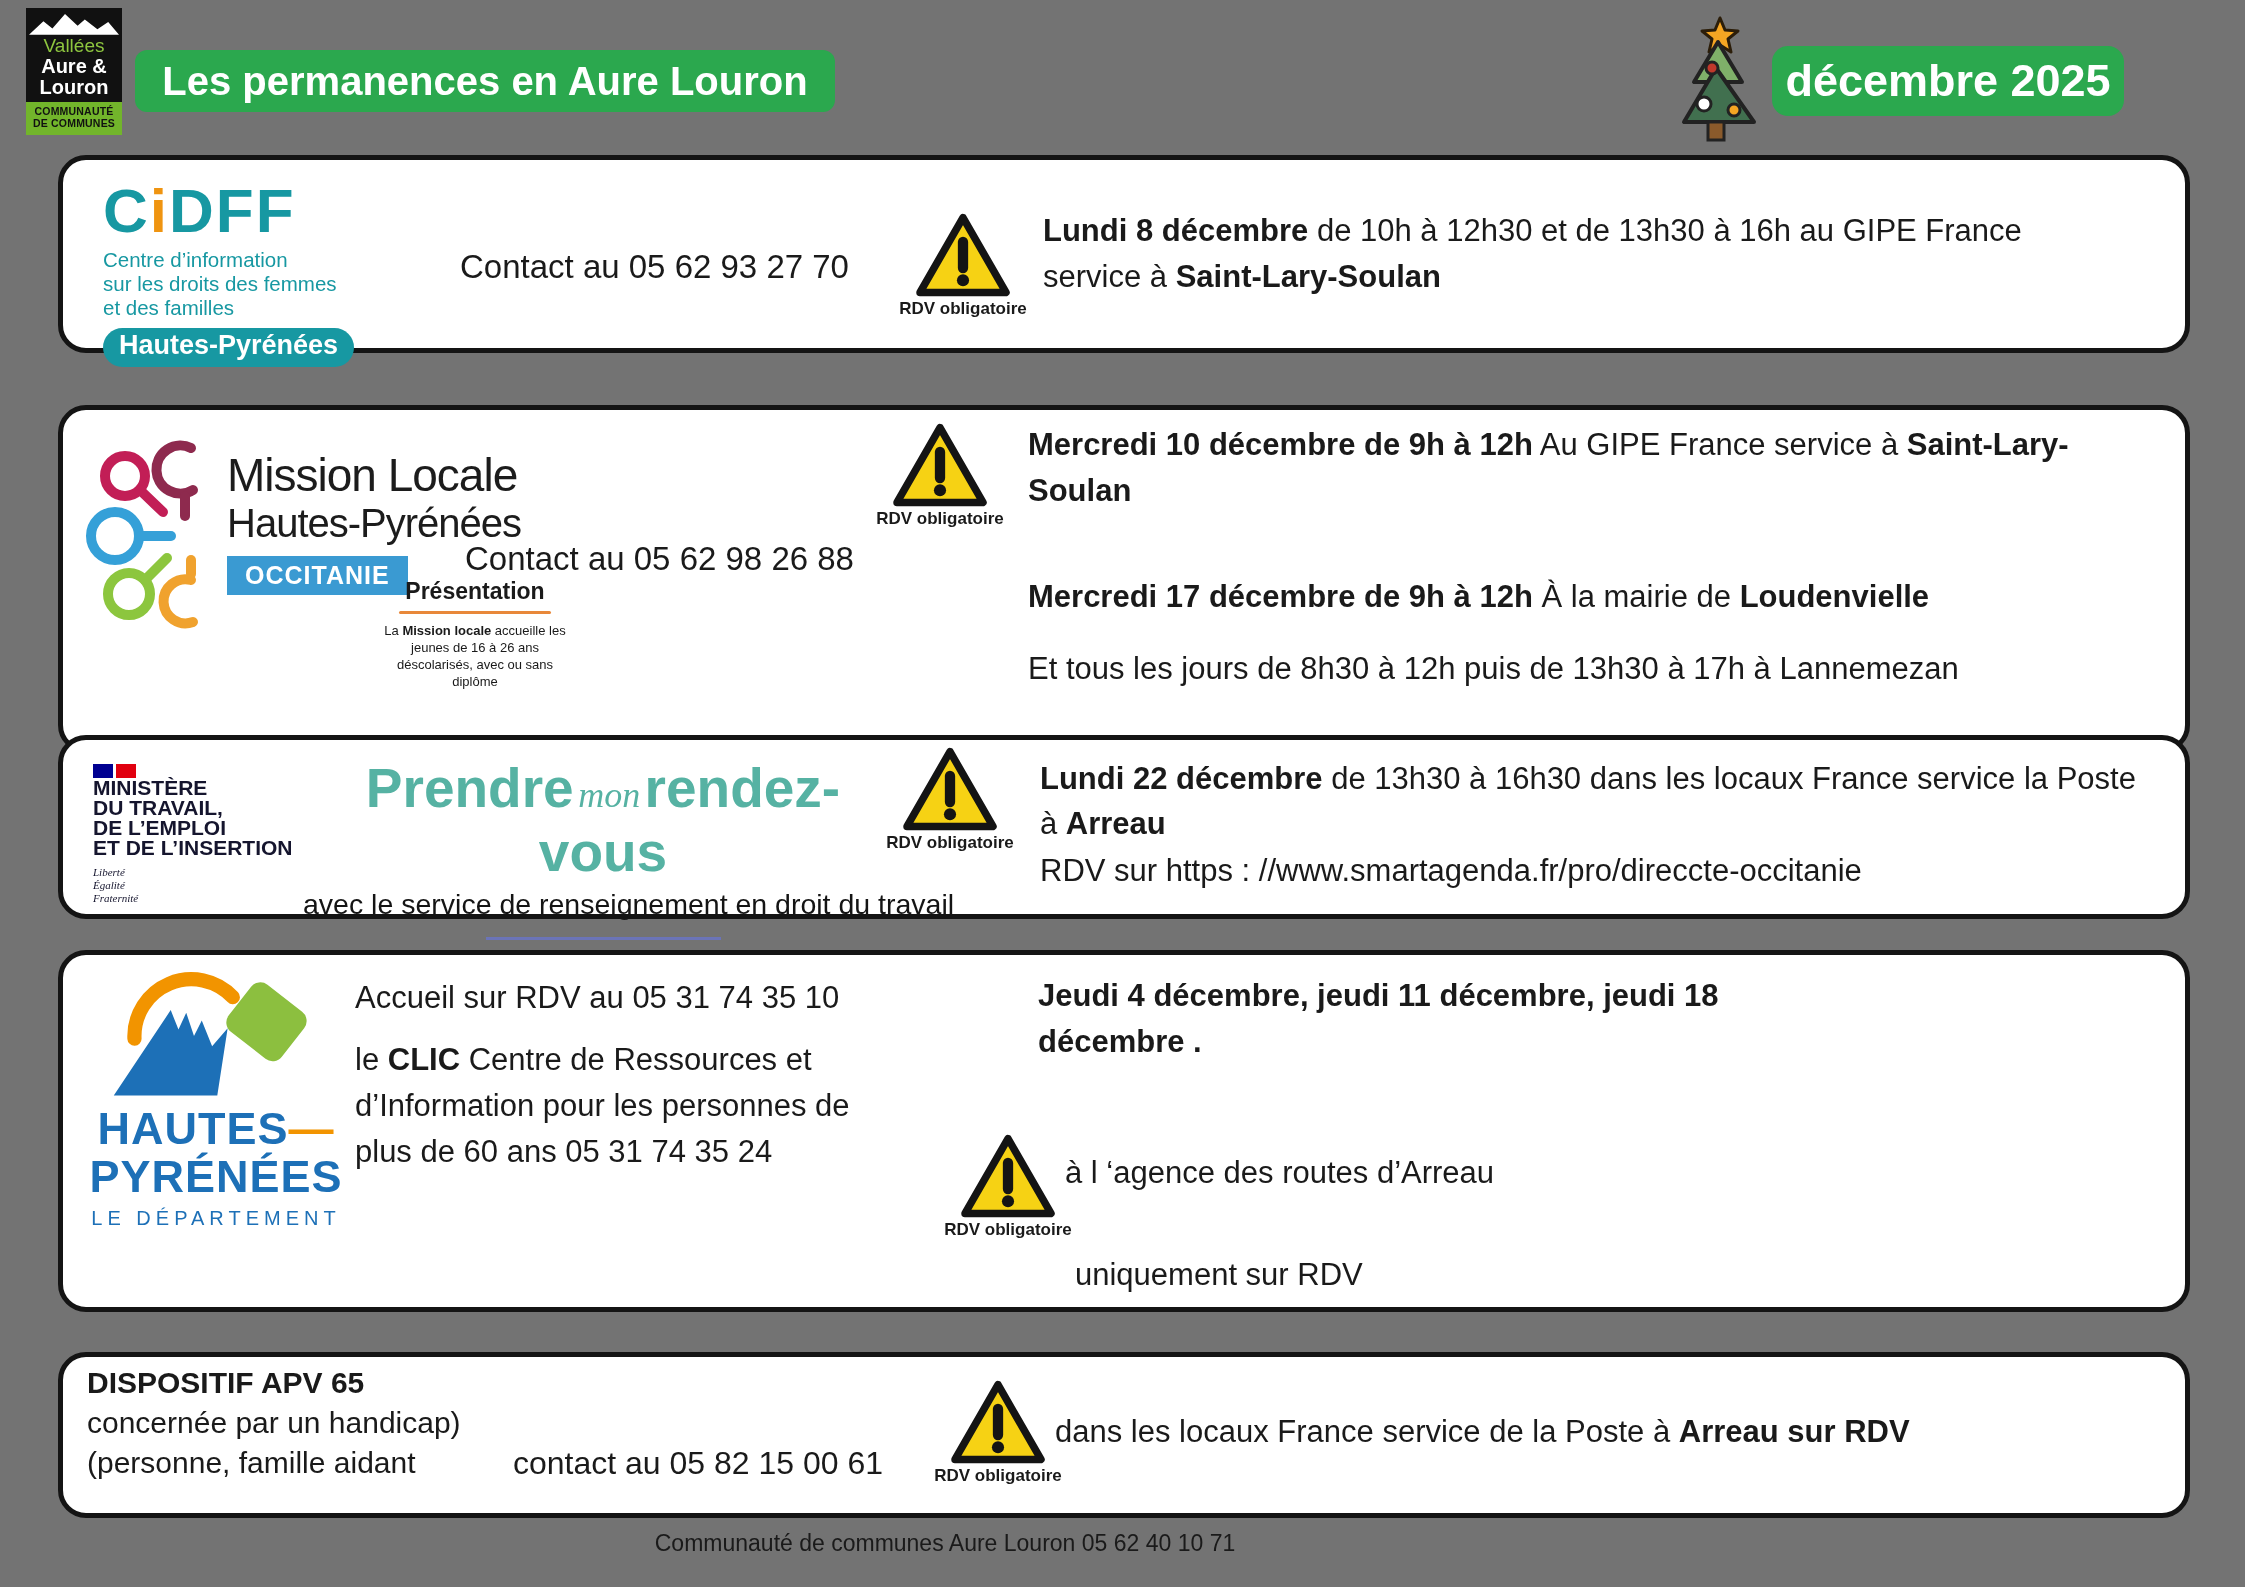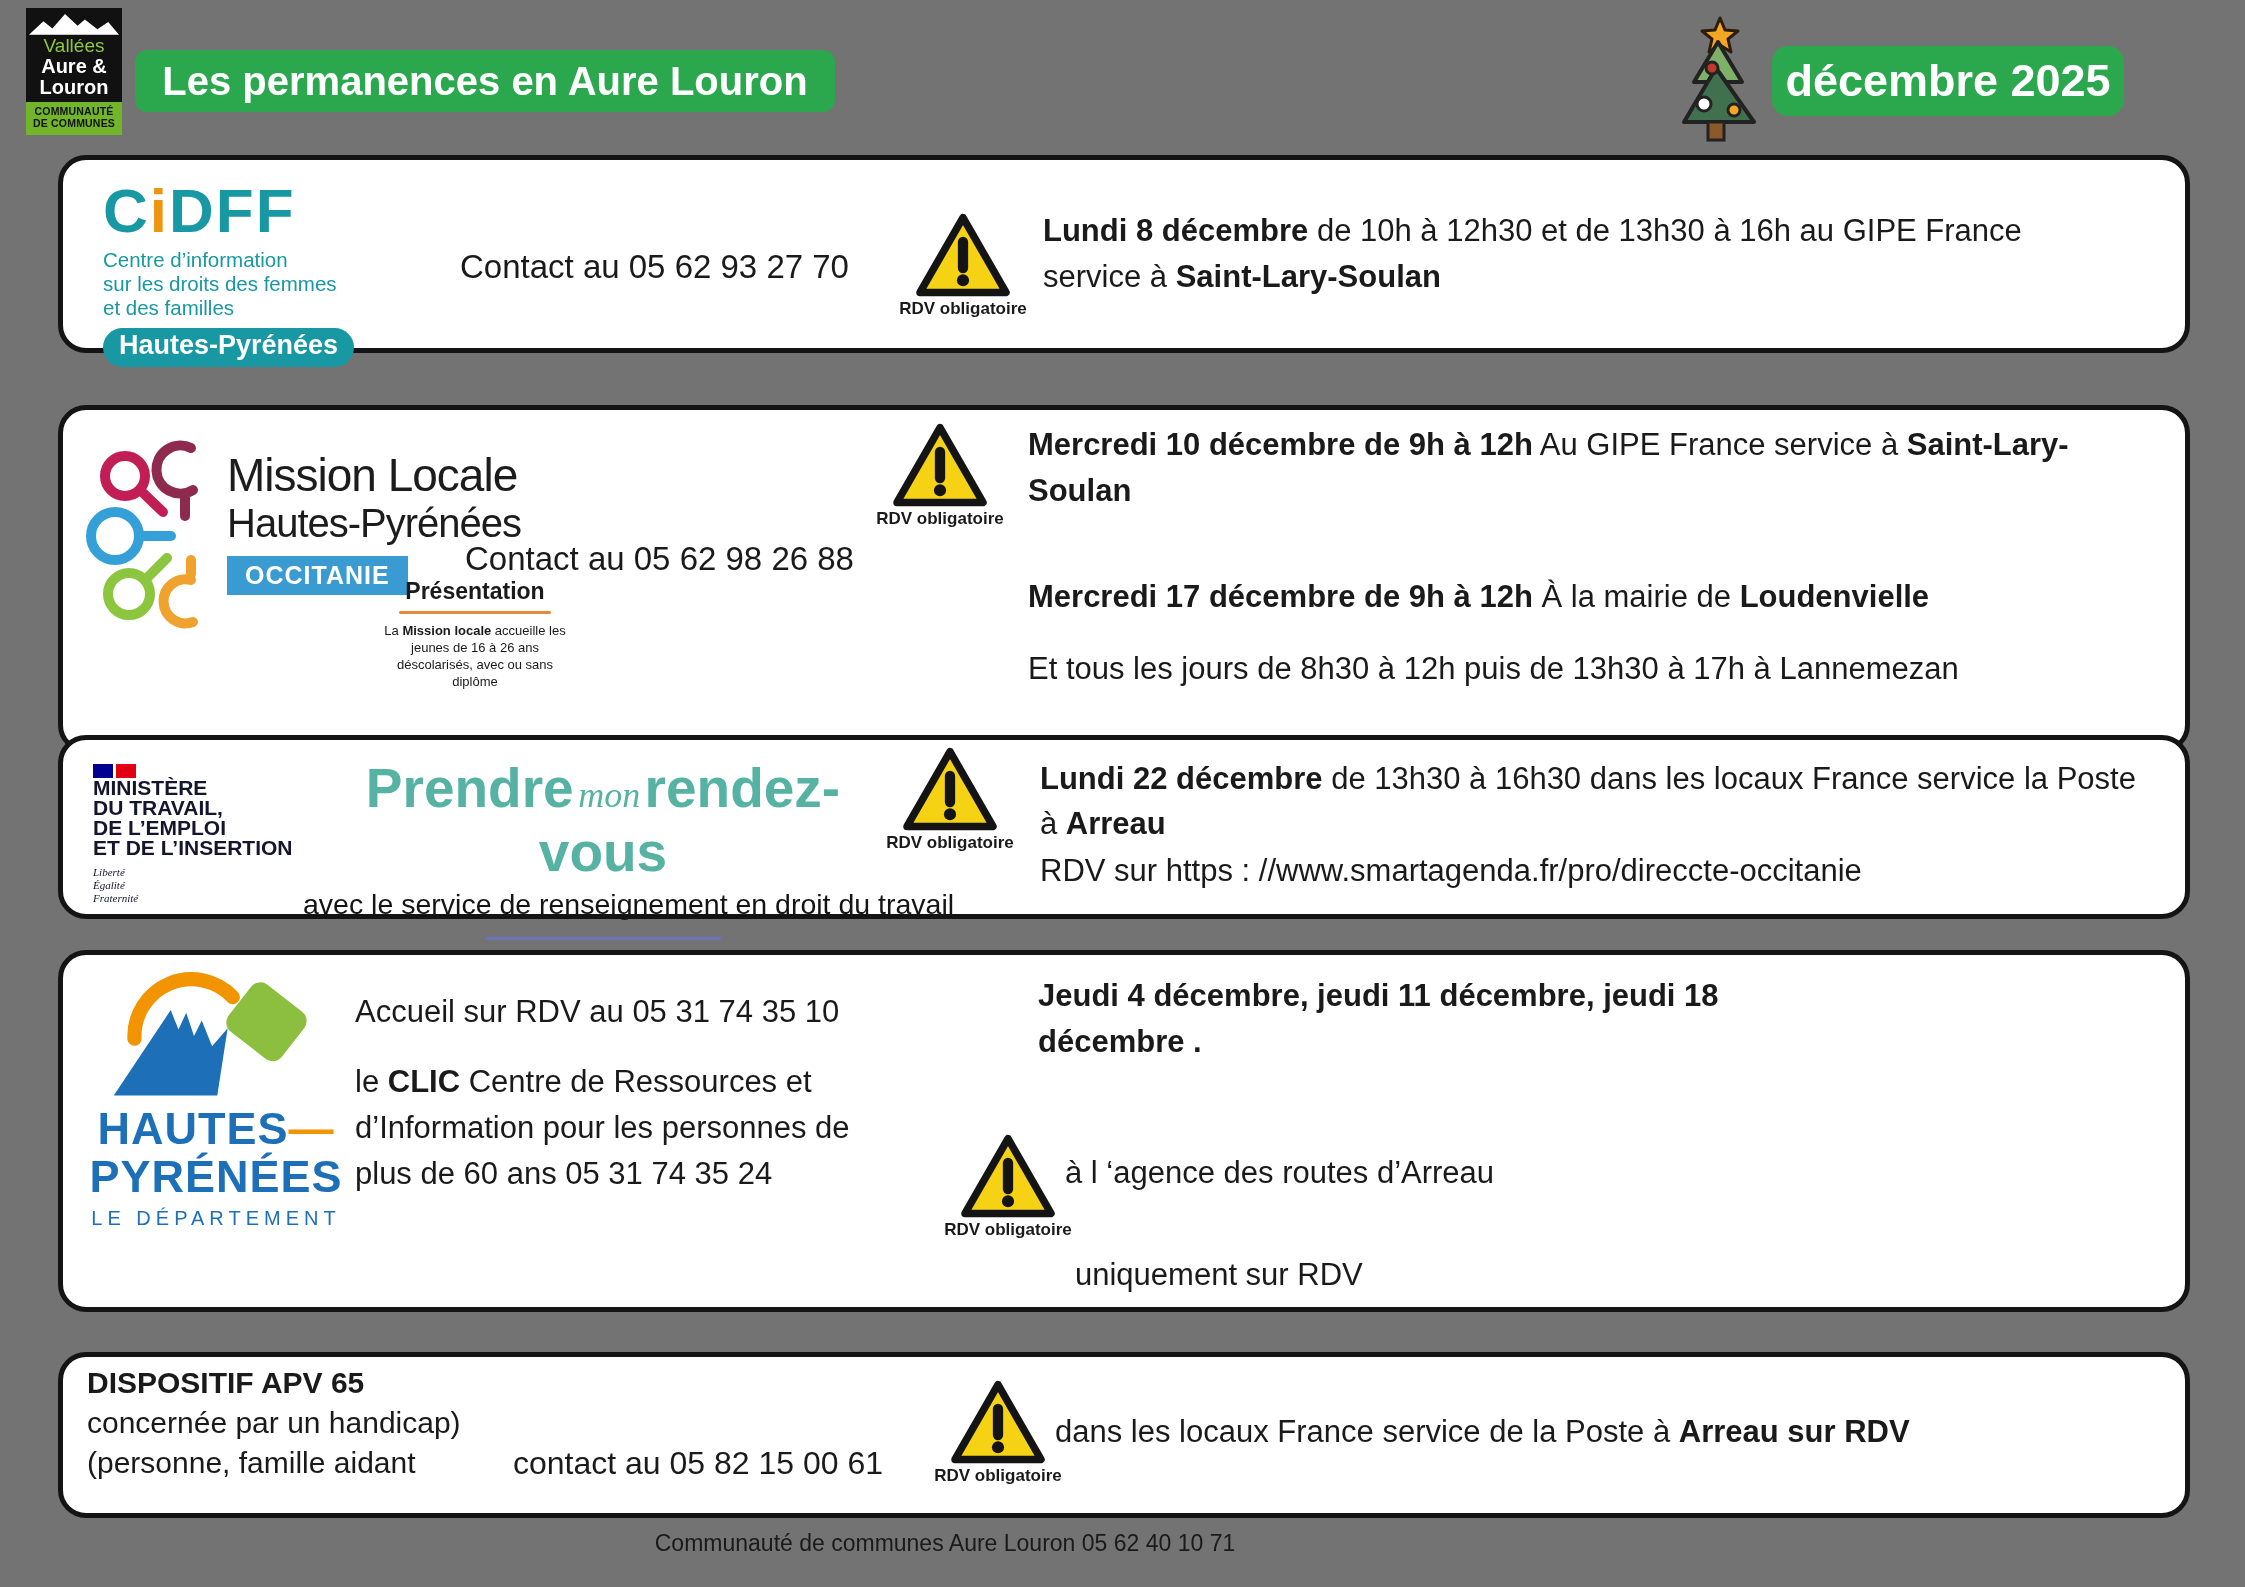--- a/index.html
+++ b/index.html
@@ -76,22 +76,22 @@
   .rdv-sub{font-size:28.5px;color:#141414;margin-top:4px;white-space:nowrap;}
   .rdv-underline{width:235px;height:3px;background:#6b74b8;margin:16px auto 0;}
 
   
   .hp{position:absolute;left:22px;top:16px;width:262px;text-align:center;}
   .hp-name{color:#1d70b7;font-weight:700;font-size:45px;line-height:48px;letter-spacing:1px;}
   .hp-dash{color:#f29400;}
   .hp-dept{color:#1d70b7;font-size:20px;letter-spacing:5px;margin-top:6px;}
   .col4{position:absolute;left:292px;top:20px;width:655px;}
   .col4 .p1{text-align:justify;}
-  .col4 .p2{margin-top:14px;white-space:nowrap;}
-  .col4 .p3{margin-top:24px;width:550px;}
+  .col4 .p2{white-space:nowrap;}
+  .col4 .p3{margin-top:16px;width:550px;}
   .dates4{position:absolute;left:975px;top:18px;width:830px;font-weight:700;}
   .place4{position:absolute;left:1002px;top:200px;font-size:31px;}
   .note4{position:absolute;left:1012px;top:302px;font-size:31px;}
 
   
   .apv-left{position:absolute;left:24px;top:6px;font-size:30px;line-height:40px;}
   .apv-title{font-weight:700;}
   .sched5{position:absolute;left:992px;top:52px;width:1120px;}
 
   .footer{position:absolute;top:1530px;left:0;width:1890px;text-align:center;font-size:23px;}

